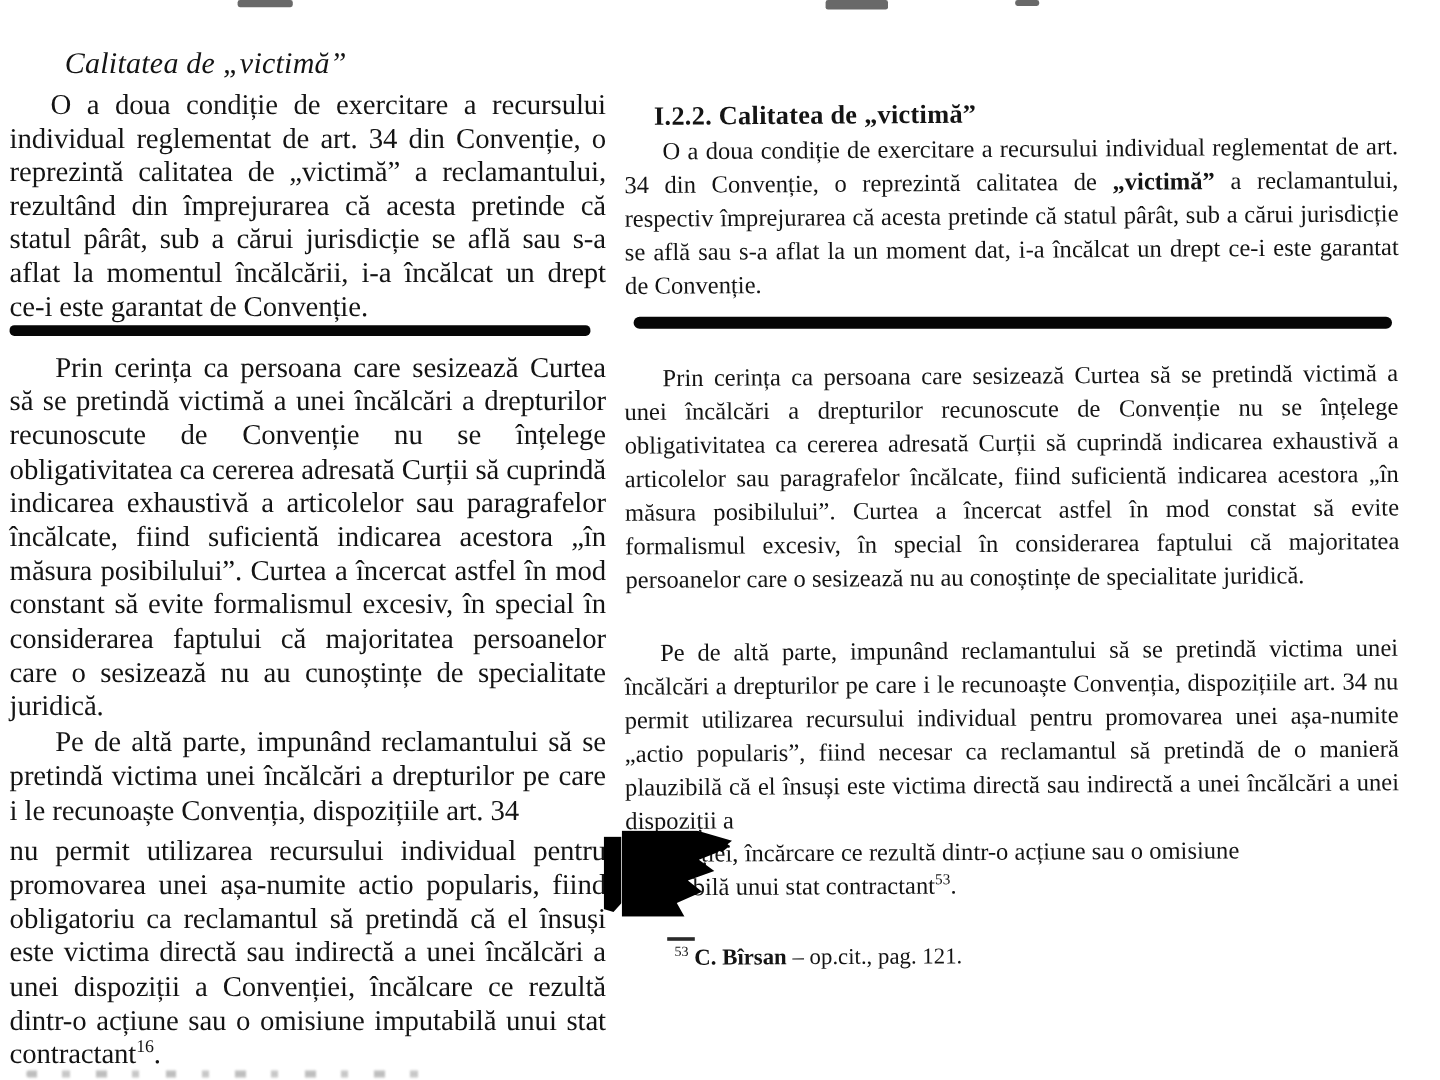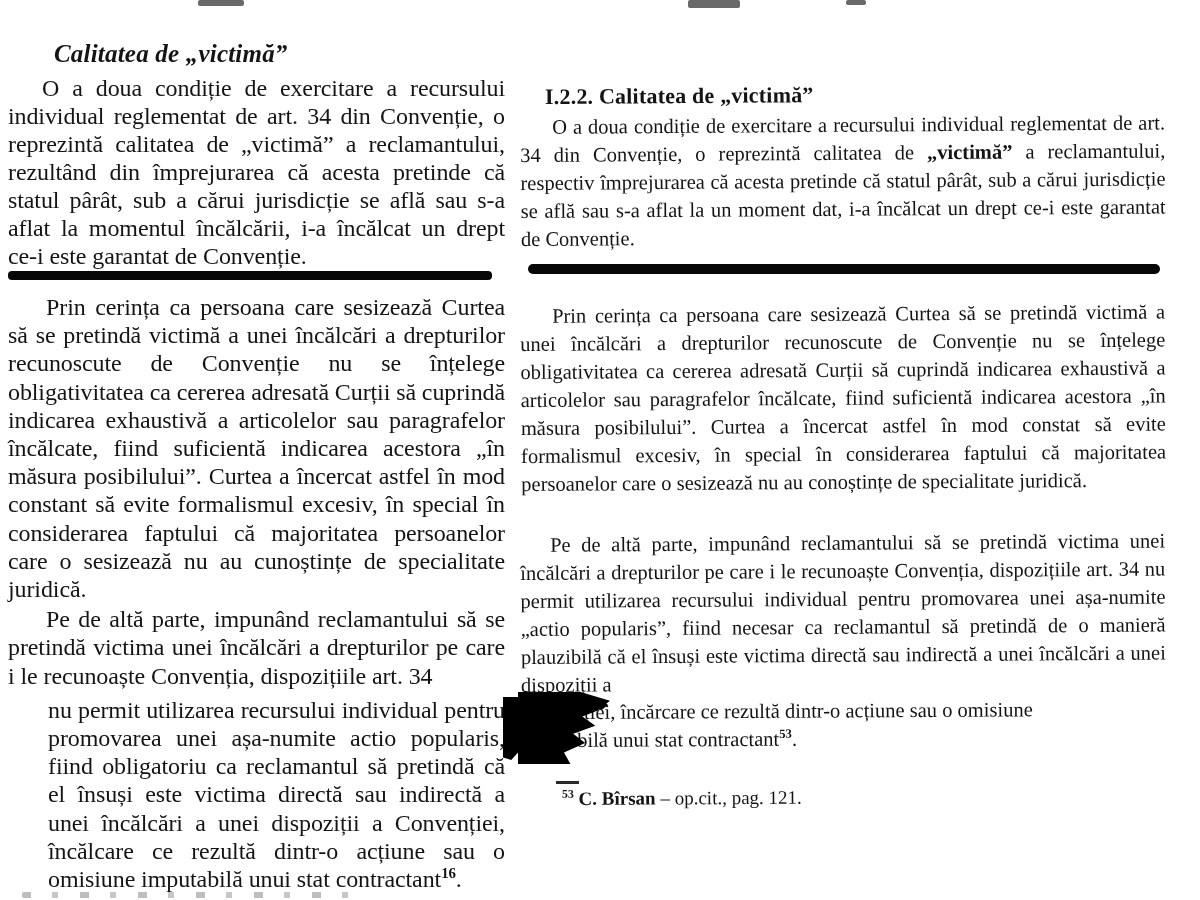--- a/index.html
+++ b/index.html
@@ -3,45 +3,45 @@
 <meta charset="utf-8">
 <style>
   html,body { margin:0; padding:0; background:#ffffff; }
   .page {
     position:relative; width:1200px; height:900px; margin:0 auto;
     background:#ffffff; overflow:hidden;
     font-family:"Liberation Serif", serif; color:#141414;
     -webkit-font-smoothing:antialiased;
   }
   p { margin:0; }
-  sup { font-size:0.62em; vertical-align:super; line-height:0;font-weight:bold; }
+  sup { font-size:0.62em; vertical-align:super; line-height:0; }
 
   
   .lc-head {
     position:absolute; left:8px; top:40px; width:497px;
-    font-size:25px; font-weight:bold; font-style:italic;
+    font-size:25px; font-weight:normal; font-style:italic;
     text-indent:46px; letter-spacing:0.2px;
   }
   .lc-p1 {
     position:absolute; left:8px; top:74px; width:497px;
     font-size:24px; line-height:28px; text-align:justify;
     text-indent:34px; letter-spacing:-0.1px;
   }
   .lc-bar {
     position:absolute; left:8px; top:271px; width:484px; height:9px;
     background:#060606; border-radius:4px;
   }
   .lc-body {
     position:absolute; left:8px; top:293px; width:497px;
     font-size:24px; line-height:28.2px; text-align:justify;
     letter-spacing:-0.1px;
   }
   .lc-body p.indent { text-indent:38px; }
   #lc-p3a { margin-top:2px; }
-  #lc-p3b { margin-top:6px;margin-left:40px; }
+  #lc-p3b { margin-top:6px; }
   .lc-blackbar {
     position:absolute; left:503px; top:697px; width:15px; height:63px;
     background:#000;
     clip-path:polygon(0 0, 100% 0, 100% 88%, 55% 100%, 0 96%);
   }
   .cut-line {
     position:absolute; left:22px; top:892px; width:340px; height:6px;
     background:repeating-linear-gradient(90deg,
       #8a8a8a 0 9px, transparent 9px 30px, #9a9a9a 30px 36px, transparent 36px 58px);
     opacity:0.55; filter:blur(0.7px); border-radius:2px;

